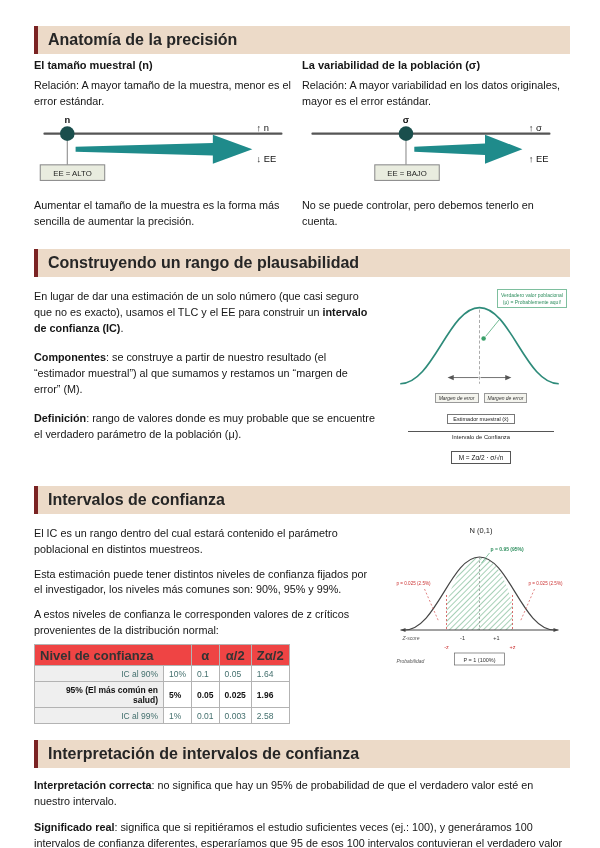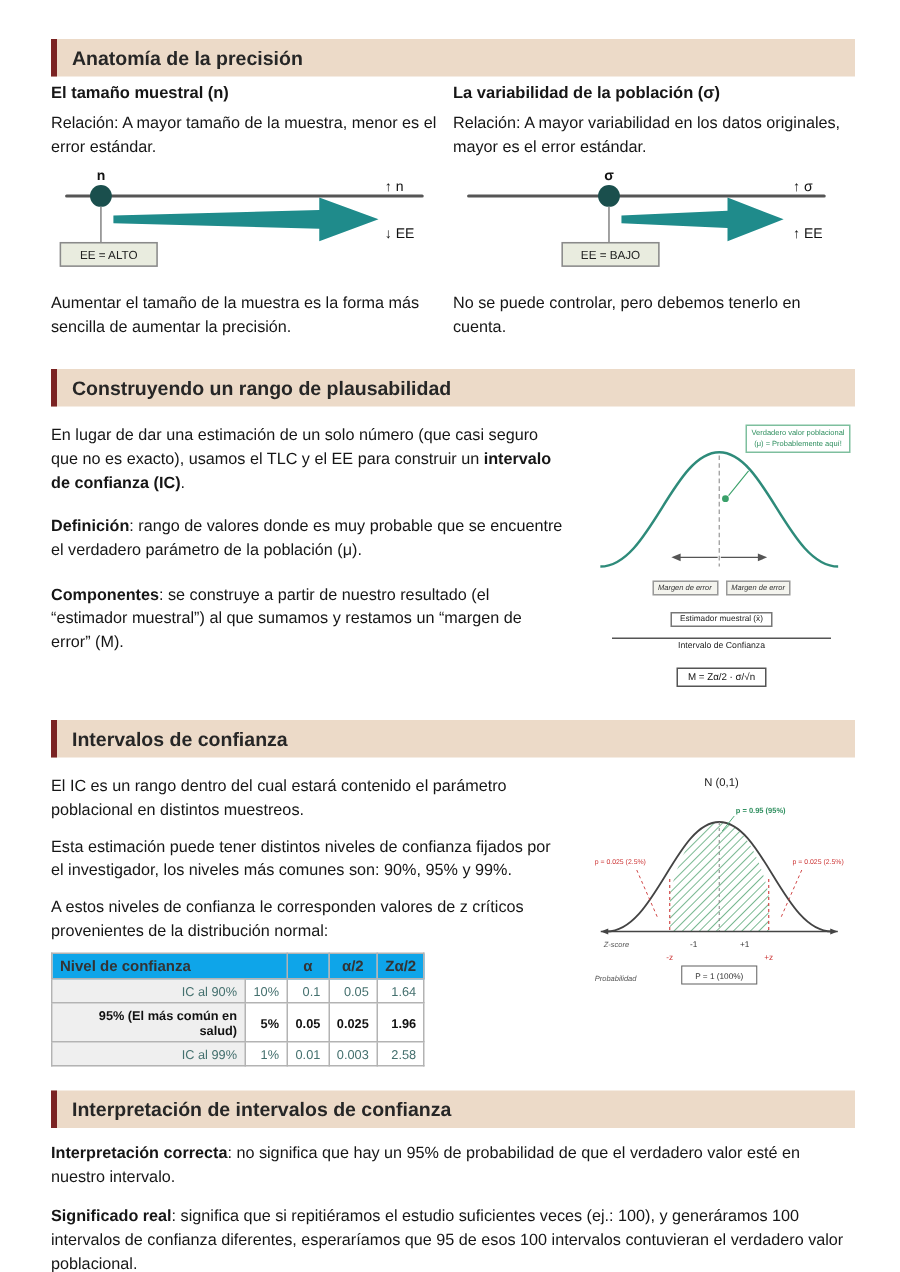--- a/index.html
+++ b/index.html
@@ -1,18 +1,18 @@
 <!DOCTYPE html>
 <html><head>
 <meta charset="utf-8">
 <style>
   html,body{margin:0;padding:0}
   body{width:600px;height:848px;background:#ffffff;font-family:"Liberation Sans",sans-serif;color:#161616;overflow:hidden}
   .page{padding:26px 30px 0 34px}
-  .bar{background:#ecdac8;border-left:4px solid #7a2323;padding:5px 10px;font-weight:bold;font-size:13px;color:#262626}
+  .bar{background:#ecdac8;border-left:4px solid #7a2323;padding:5px 10px;font-weight:bold;font-size:16px;color:#262626}
   p{margin:0;font-size:10.8px;line-height:1.45}
   .intro{margin:11px 0 10px}
   .it{font-style:italic}
   .u{}
   .b{font-weight:bold}
   .two-col{display:flex;margin-top:4px}
   .col{flex:1;min-width:0}
   .h{font-weight:bold;font-size:11px;margin-bottom:4px}
   .rel{margin-bottom:8px;min-height:31px}
   .slider{width:97%;display:block;margin:2px 0 6px}
@@ -31,23 +31,23 @@
   .s2-margins{display:flex;justify-content:center;gap:5px;margin-top:1px}
   .s2-mbox{font-size:5px;font-style:italic;border:1px solid #999;background:#f4f4ee;padding:1px 3px;color:#333}
   .s2-est-wrap{text-align:center;margin-top:4px}
   .s2-est{font-size:5.5px;border:1px solid #777;padding:1px 5px;background:#fff;color:#222}
   .s2-int{margin:6px 16px 0;border-top:1px solid #555;text-align:center;font-size:5.8px;padding-top:2px;color:#222}
   .s2-formula-wrap{text-align:center;margin-top:6px}
   .s2-formula{font-size:6.5px;border:1px solid #555;padding:2px 7px;background:#fff;color:#111}
   
   .ci-table{border-collapse:collapse;font-size:8.5px;margin-top:6px}
   .ci-table th,.ci-table td{border:1px solid #b3b3b3;padding:2.5px 5px}
-  .ci-table th{background:#0ea5e9;color:#333;text-align:left;font-size:10px}
+  .ci-table th{background:#ef4444;color:#333;text-align:left;font-size:13px}
   .ci-table th.cc{text-align:center}
-  .ci-table td{color:#44706e;text-align:right}
+  .ci-table td{color:#44706e;text-align:left}
   .ci-table td.name{text-align:right;background:#efefef;width:118px}
   .ci-table tr.emph td{font-weight:bold;color:#111}
   .s3-title{text-align:center;font-weight:normal;font-size:7.5px;margin-bottom:2px;color:#222}
   .s3-svg{width:175px;height:132px;display:block}
   .t-green{font-size:5px;fill:#2f8f5f;font-weight:bold}
   .t-red{font-size:4.6px;fill:#cc3333}
   .t-axis{font-size:5px;fill:#555;font-style:italic}
   .t-tick{font-size:5.5px;fill:#333}
   .t-tick-red{font-size:5.5px;fill:#cc3333}
   .s4-para{margin-bottom:11px}
@@ -102,22 +102,22 @@
     </div>
   </div>
 
   <div class="bar bar2">
     <span>Construyendo un rango de plausabilidad</span>
   </div>
 
   <div class="row">
     <div class="grow">
       <p class="para"><span>En lugar de dar una estimación de un solo número (que casi seguro que no es exacto), usamos el TLC y el EE para construir un </span><span class="b">intervalo de confianza (IC)</span><span>.</span></p>
+      <p class="para"><span class="b">Componentes</span><span>: se construye a partir de nuestro resultado (el “estimador muestral”) al que sumamos y restamos un “margen de error” (M).</span></p>
       <p class="para"><span class="b">Definición</span><span>: rango de valores donde es muy probable que se encuentre el verdadero parámetro de la población (μ).</span></p>
-      <p class="para"><span class="b">Componentes</span><span>: se construye a partir de nuestro resultado (el “estimador muestral”) al que sumamos y restamos un “margen de error” (M).</span></p>
     </div>
 
     <div class="dia-col">
       <div class="s2-canvas">
         <svg class="s2-svg" viewBox="0 0 170 100">
           <line x1="85" y1="20" x2="85" y2="92" stroke="#999" stroke-width="0.8" stroke-dasharray="3,2"></line>
           <path d="M8,92 C40,92 55,18 85,18 C115,18 130,92 162,92" fill="none" stroke="#2e8b7a" stroke-width="1.6"></path>
           <circle cx="89" cy="48" r="2.2" fill="#3aa06a"></circle>
           <line x1="91" y1="46" x2="104" y2="30" stroke="#3aa06a" stroke-width="0.7"></line>
           <line x1="84" y1="86" x2="56" y2="86" stroke="#555" stroke-width="0.8"></line>

